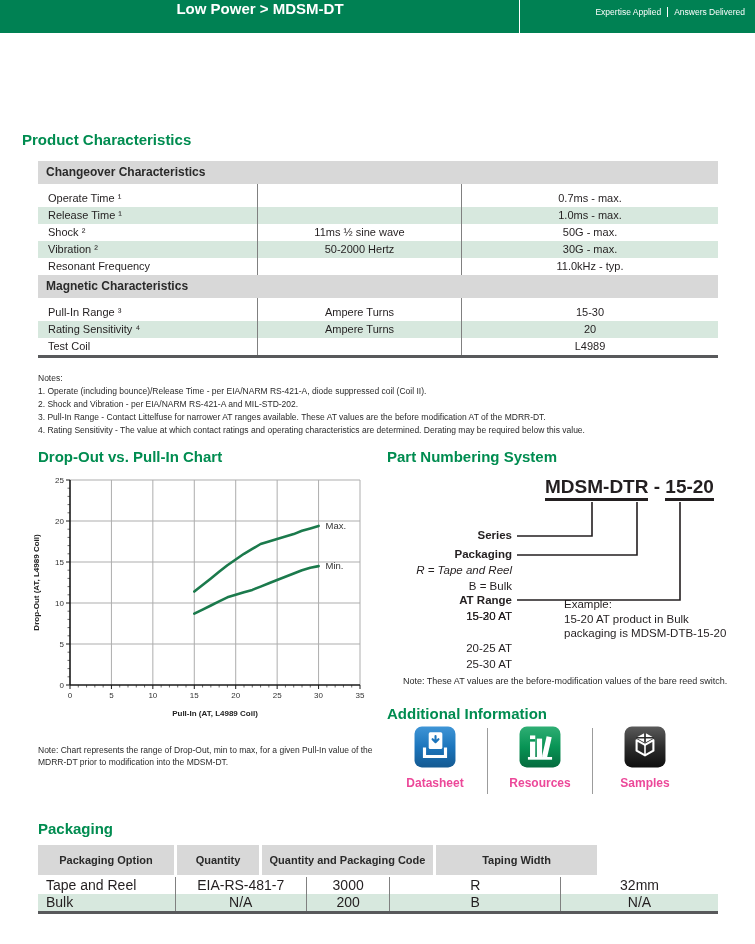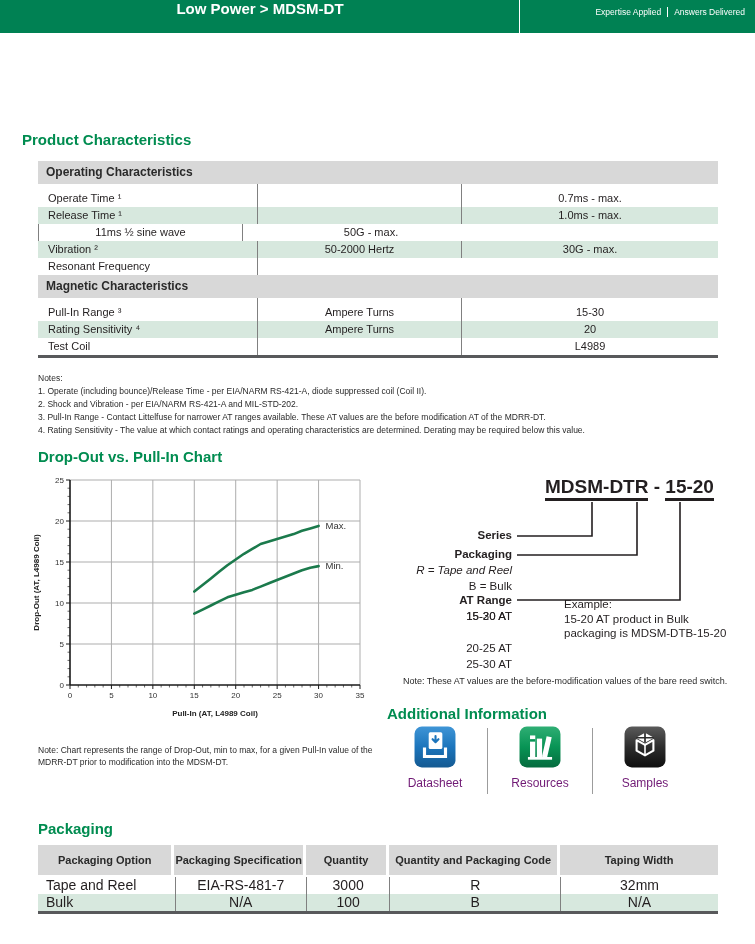--- a/index.html
+++ b/index.html
@@ -45,21 +45,21 @@
   .pn-u{border-bottom:3px solid #231f20;padding-bottom:1px;}
   .pn-lines{position:absolute;left:0;top:0;}
   .pn-lab{position:absolute;width:100px;text-align:right;font-size:11.5px;line-height:14px;}
   .pn-lab.b{font-weight:bold;}
   .pn-example{position:absolute;left:152px;top:127px;font-size:11.5px;line-height:14.5px;}
   .pn-note{position:absolute;left:387px;top:676px;width:360px;font-size:9px;color:#2a2a2a;margin-left:16px;}
 
   
   .ai-row{position:absolute;left:387px;top:726px;width:348px;height:74px;}
   .ai-item{position:absolute;top:0;width:96px;text-align:center;cursor:pointer;}
-  .ai-item .lbl{margin-top:4px;font-size:12px;font-weight:normal;color:#701a75;}
+  .ai-item .lbl{margin-top:4px;font-size:12px;font-weight:bold;color:#ec4899;}
   .ai-div{position:absolute;top:2px;width:1px;height:66px;background:#9c9c9c;}
 
   
   .pkg-table{position:absolute;left:38px;top:845px;width:680px;border-bottom:3px solid #58595b;}
   .pkg-head{display:flex;height:30px;margin-bottom:2px;}
   .pkg-h{box-sizing:border-box;background:var(--graybar);font-size:11px;font-weight:bold;color:#2a2a2a;text-align:center;line-height:30px;border-right:3px solid #fff;overflow:hidden;}
   .pkg-h.last{border-right:none;}
   .pkg-row{display:flex;height:17px;line-height:17px;font-size:14px;}
   .pkg-row.shaded{background:var(--rowgreen);}
   .pkg-c{box-sizing:border-box;text-align:center;border-left:1px solid #808080;overflow:hidden;}
@@ -78,49 +78,51 @@
       <span>Expertise Applied</span>
       <span class="sep"></span>
       <span>Answers Delivered</span>
     </div>
   </div>
 
 
   <div class="h-green" style="left:22px;top:131px;">Product Characteristics</div>
 
   <div class="spec-table">
-    <div class="spec-bar">Operating Characteristics</div>
+    <div class="spec-bar">Changeover Characteristics</div>
     <div id="spec-rows-0">
         <div class="spec-row gap">
           <div class="spec-cell c0"></div>
           <div class="spec-cell c1"></div>
           <div class="spec-cell c2"></div>
         </div>
         <div class="spec-row">
           <div class="spec-cell c0">Operate Time ¹</div>
           <div class="spec-cell c1"></div>
           <div class="spec-cell c2">0.7ms - max.</div>
         </div>
         <div class="spec-row shaded">
           <div class="spec-cell c0">Release Time ¹</div>
           <div class="spec-cell c1"></div>
           <div class="spec-cell c2">1.0ms - max.</div>
         </div>
         <div class="spec-row">
+          <div class="spec-cell c0">Shock ²</div>
           <div class="spec-cell c1">11ms ½ sine wave</div>
           <div class="spec-cell c2">50G - max.</div>
         </div>
         <div class="spec-row shaded">
           <div class="spec-cell c0">Vibration ²</div>
           <div class="spec-cell c1">50-2000 Hertz</div>
           <div class="spec-cell c2">30G - max.</div>
         </div>
         <div class="spec-row">
           <div class="spec-cell c0">Resonant Frequency</div>
           <div class="spec-cell c1"></div>
+          <div class="spec-cell c2">11.0kHz - typ.</div>
         </div>
       </div>
     <div class="spec-bar">Magnetic Characteristics</div>
     <div id="spec-rows-1">
         <div class="spec-row gap">
           <div class="spec-cell c0"></div>
           <div class="spec-cell c1"></div>
           <div class="spec-cell c2"></div>
         </div>
         <div class="spec-row">
@@ -243,20 +245,21 @@
         <text x="34" y="14.8" text-anchor="end" font-size="8" fill="#333">25</text>
         <polyline points="164.3,123.5 172.6,117.0 180.9,110.4 189.1,103.8 197.4,97.3 205.7,91.5 214.0,85.8 222.3,80.9 230.6,76.0 238.9,73.5 247.1,71.0 255.4,68.6 263.7,66.1 272.0,62.8 280.3,60.4 288.6,57.9" fill="none" stroke="var(--chart-line)" stroke-width="2.6" stroke-linejoin="round" stroke-linecap="round"></polyline>
         <text x="295.57142857142856" y="60.920000000000016" font-size="9.5" fill="#333">Max.</text>
         <polyline points="164.3,145.7 172.6,141.6 180.9,137.5 189.1,133.4 197.4,129.3 205.7,126.8 214.0,124.3 222.3,121.9 230.6,118.6 238.9,115.3 247.1,112.0 255.4,108.8 263.7,105.5 272.0,102.2 280.3,99.7 288.6,98.1" fill="none" stroke="var(--chart-line)" stroke-width="2.6" stroke-linejoin="round" stroke-linecap="round"></polyline>
         <text x="295.57142857142856" y="101.10000000000001" font-size="9.5" fill="#333">Min.</text>
         <text x="185" y="248" text-anchor="middle" font-size="8" font-weight="bold" fill="#222">Pull-In (AT, L4989 Coil)</text>
         <text transform="rotate(-90)" x="-114.5" y="9" text-anchor="middle" font-size="8" font-weight="bold" fill="#222">Drop-Out (AT, L4989 Coil)</text>
       </svg></div>
   <div class="chart-note">Note: Chart represents the range of Drop-Out, min to max, for a given Pull-In value of the MDRR-DT prior to modification into the MDSM-DT.</div>
 
+  <div class="h-green" style="left:387px;top:448px;">Part Numbering System</div>
   <div class="pn-diagram">
     <svg class="pn-lines" width="348" height="202">
       <path d="M105 66 H180 V32" fill="none" stroke="#231f20" stroke-width="1.6"></path>
       <path d="M105 85 H225 V32" fill="none" stroke="#231f20" stroke-width="1.6"></path>
       <path d="M105 130 H268 V32" fill="none" stroke="#231f20" stroke-width="1.6"></path>
     </svg>
     <div class="pn-heading"><span class="pn-u">MDSM-DT</span><span class="pn-u">R</span><span> - </span><span class="pn-u">15-20</span></div>
     <div class="pn-lab b" style="top:58px;">Series</div>
     <div class="pn-lab b" style="top:77px;">Packaging</div>
     <div class="pn-lab" style="top:93px;font-style:italic;">R = Tape and Reel</div>
@@ -333,36 +336,35 @@
         <path d="M20 18 V28" stroke="#fff" stroke-width="1.5"></path>
       </svg>
       <div class="lbl">Samples</div>
     </div>
   </div>
 
   <div class="h-green" style="left:38px;top:820px;">Packaging</div>
   <div class="pkg-table">
     <div class="pkg-head" id="pkg-head">
         <div class="pkg-h w0">Packaging Option</div>
-        <div class="pkg-h w1">Packaging Specification</div>
         <div class="pkg-h w2">Quantity</div>
         <div class="pkg-h w3">Quantity and Packaging Code</div>
         <div class="pkg-h w4 last">Taping Width</div>
       </div>
     <div id="pkg-rows">
         <div class="pkg-row">
           <div class="pkg-c w0 first">Tape and Reel</div>
           <div class="pkg-c w1">EIA-RS-481-7</div>
           <div class="pkg-c w2">3000</div>
           <div class="pkg-c w3">R</div>
           <div class="pkg-c w4">32mm</div>
         </div>
         <div class="pkg-row shaded">
           <div class="pkg-c w0 first">Bulk</div>
           <div class="pkg-c w1">N/A</div>
-          <div class="pkg-c w2">100</div>
+          <div class="pkg-c w2">200</div>
           <div class="pkg-c w3">B</div>
           <div class="pkg-c w4">N/A</div>
         </div>
       </div>
   </div>
 
 </div>
 
 </body></html>

